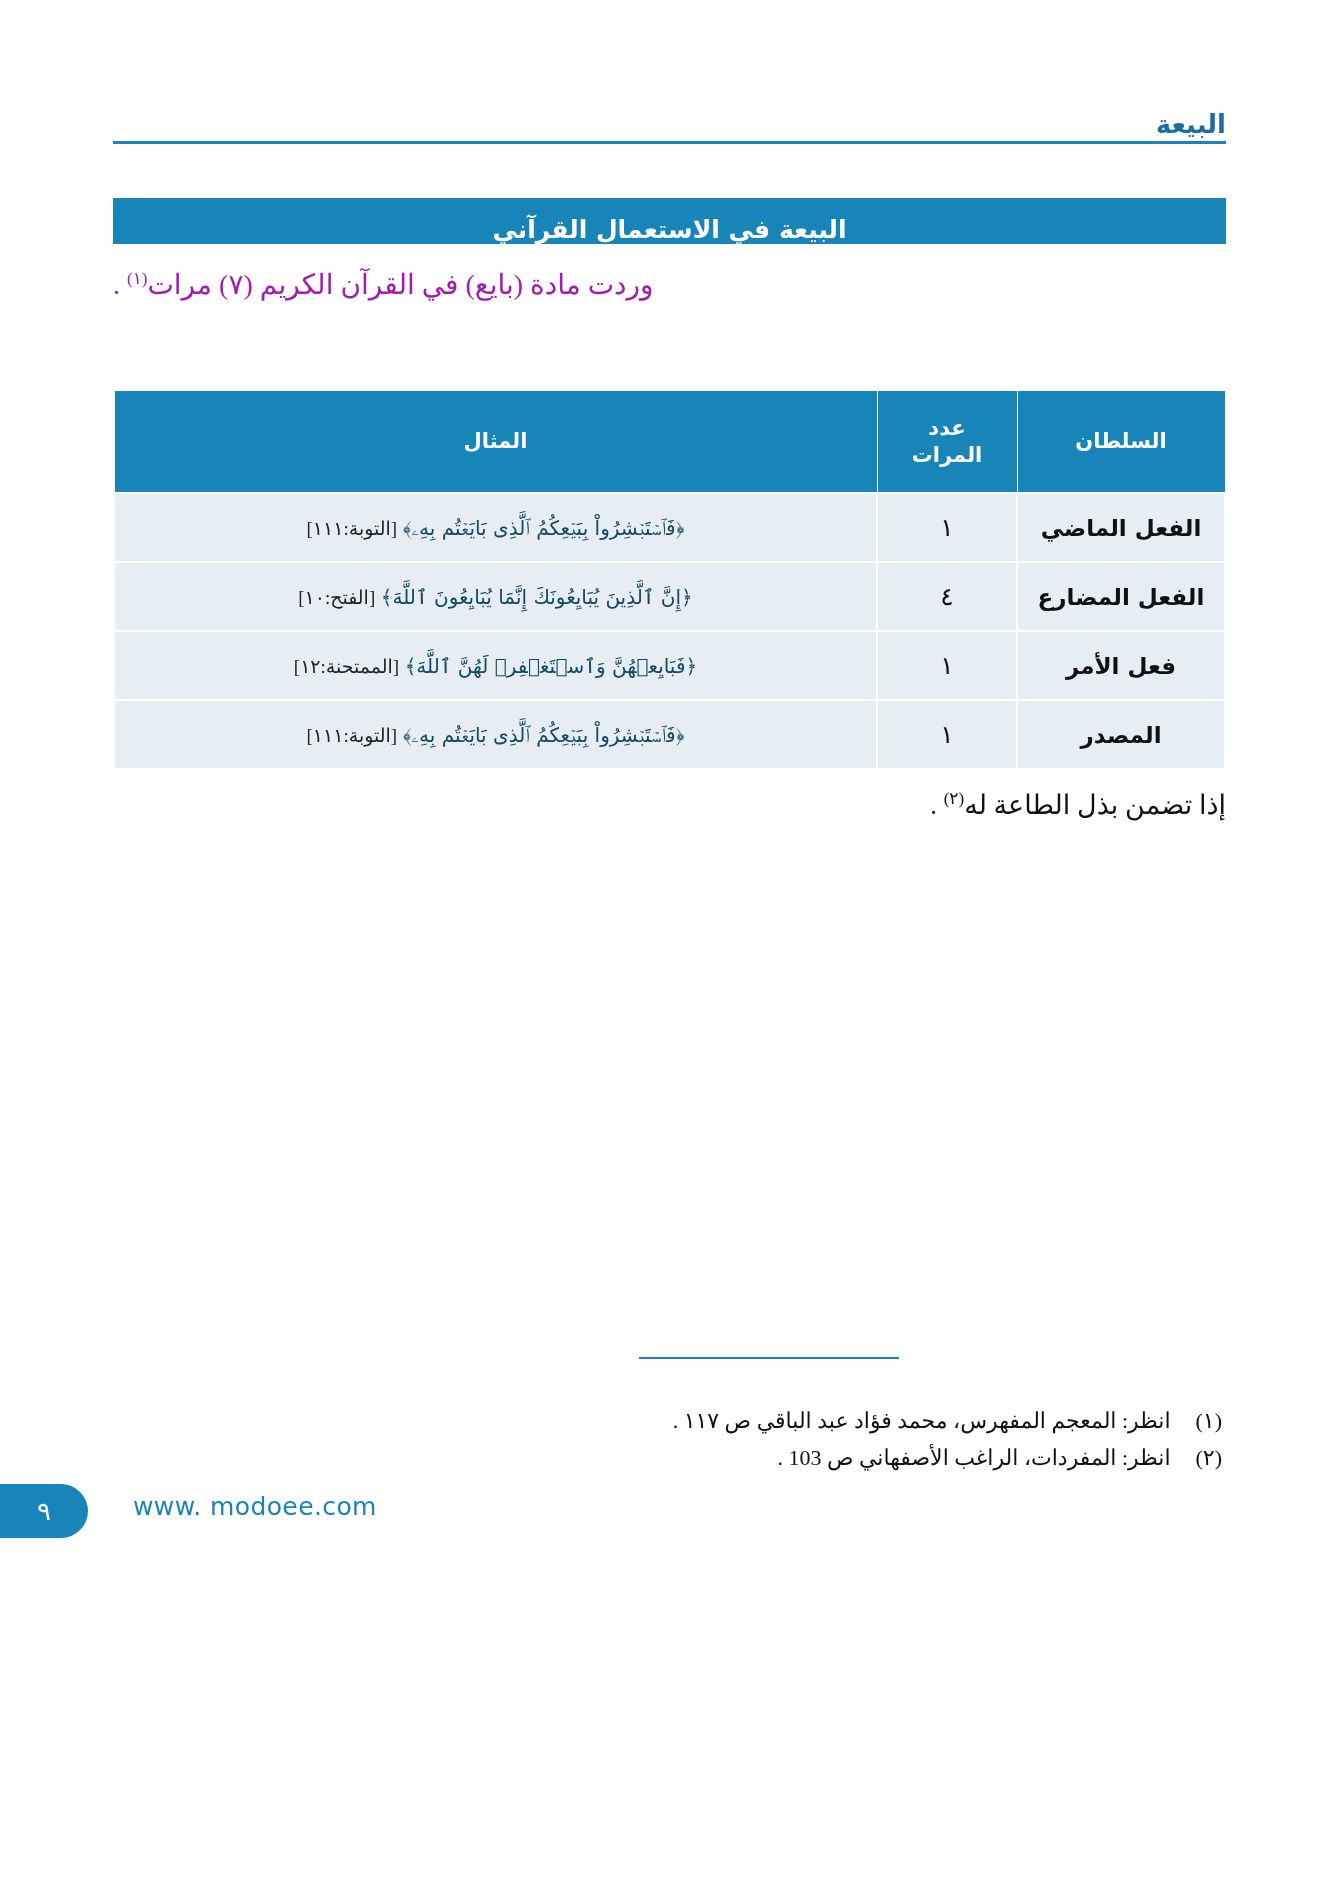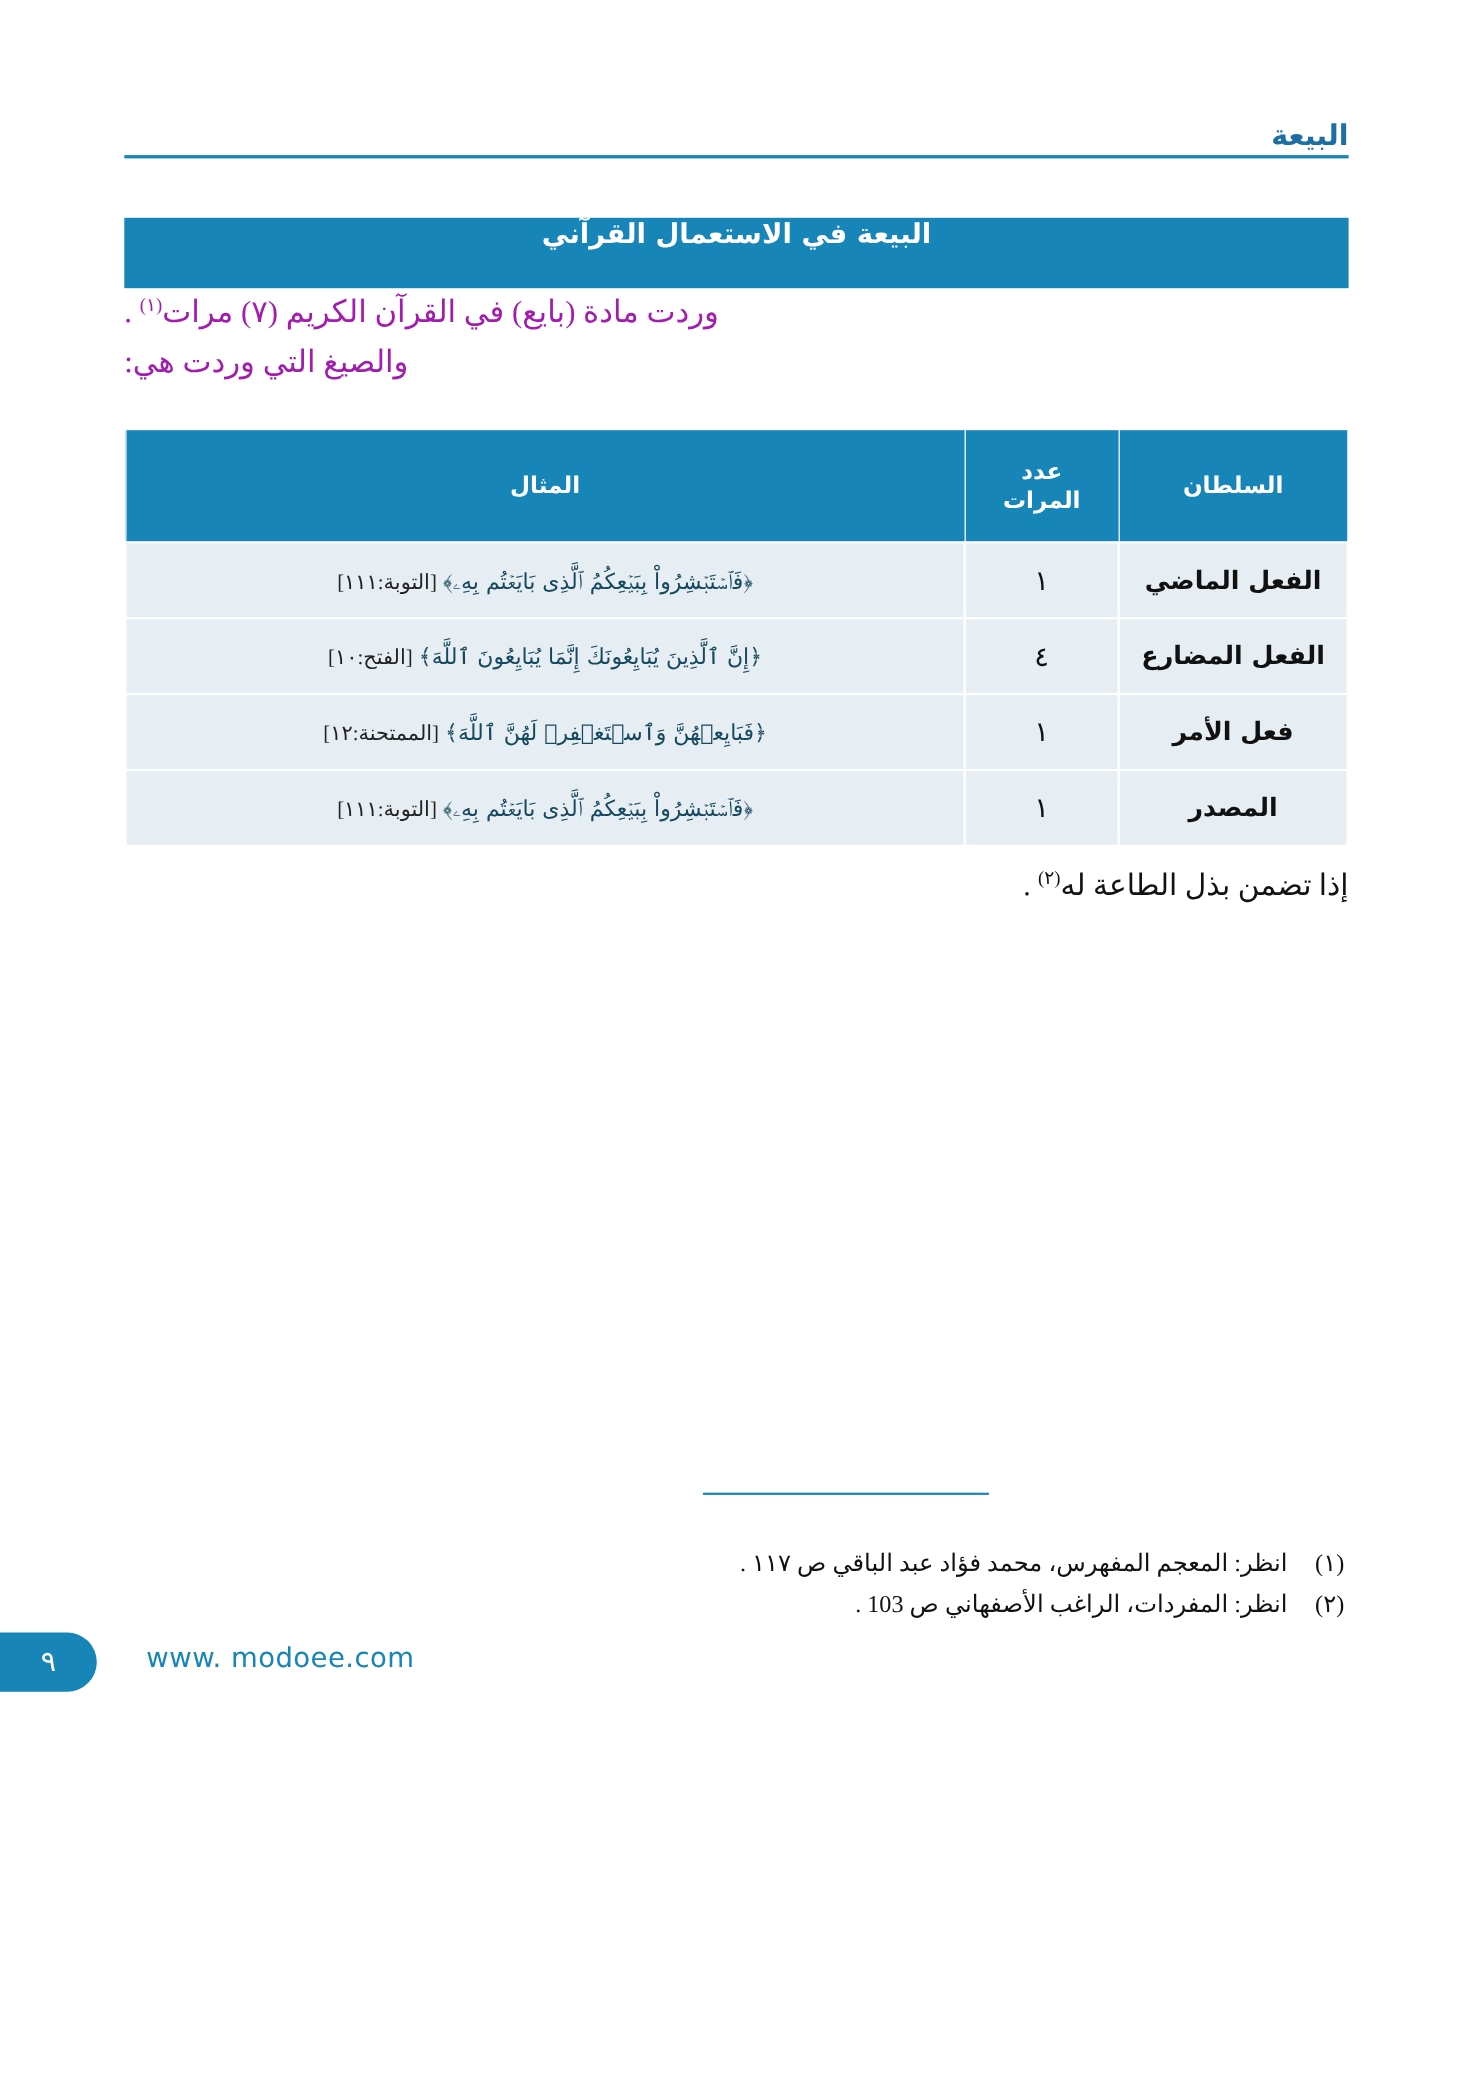--- a/index.html
+++ b/index.html
@@ -47,24 +47,24 @@
     letter-spacing: 0px;
     line-height: 1;
   }
 
   
   .banner {
     position: absolute;
     top: 198px;
     left: 113px;
     right: 113px;
-    height: 64px;
+    height: 46px;
     background: #1785b8;
     display: flex;
-    align-items: flex-start;
+    align-items: flex-end;
     justify-content: center;
   }
   .banner-text {
     color: #ffffff;
     font-family: "DejaVu Sans", "Liberation Sans", sans-serif;
     font-size: 25px;
     font-weight: bold;
   }
 
   
@@ -236,21 +236,20 @@
     <div class="header-title">البيعة</div>
     <div class="header-rule"></div>
   </div>
 
   <div class="banner">
     <div class="banner-text">البيعة في الاستعمال القرآني</div>
   </div>
 
   <div class="intro">
     <span>وردت مادة (بايع) في القرآن الكريم (٧) مرات</span><sup class="fn">(١)</sup><span> .</span>
-    <span class="line2">والصيغ التي وردت هي:</span>
   </div>
 
   <div class="tbl-wrap">
     <table class="forms">
       <colgroup>
         <col class="col-sigha">
         <col class="col-count">
         <col>
       </colgroup>
       <thead>

